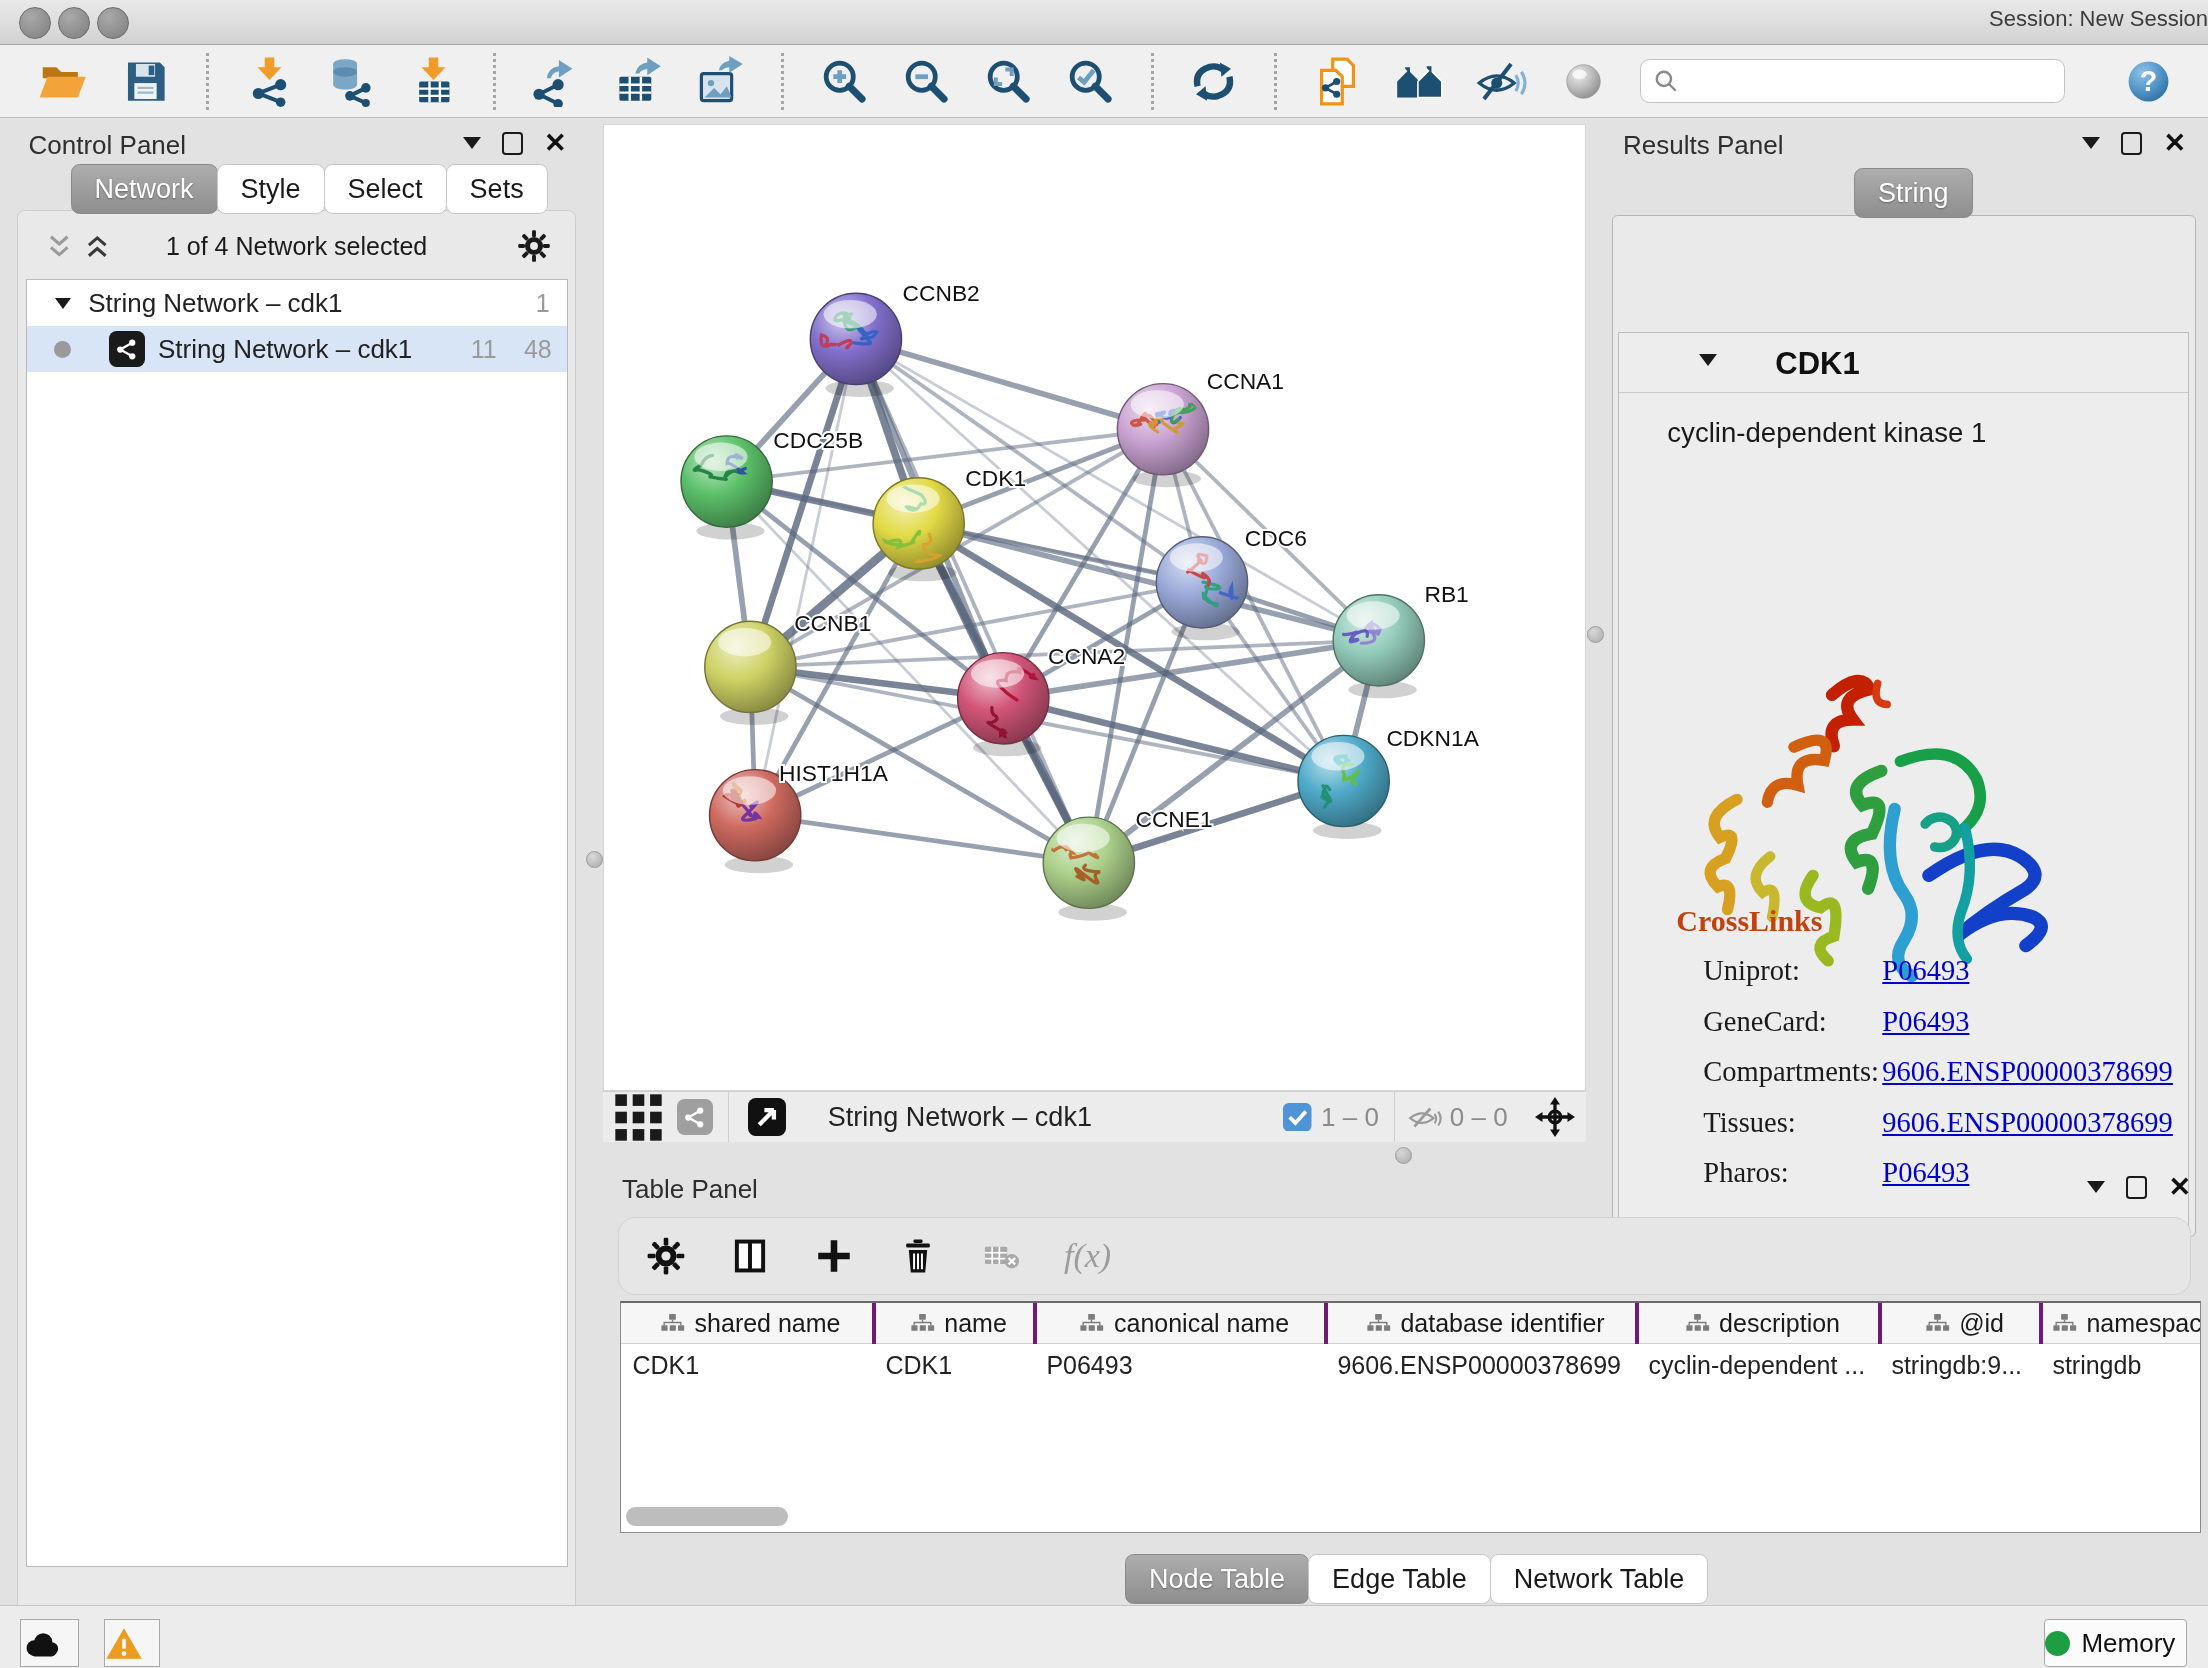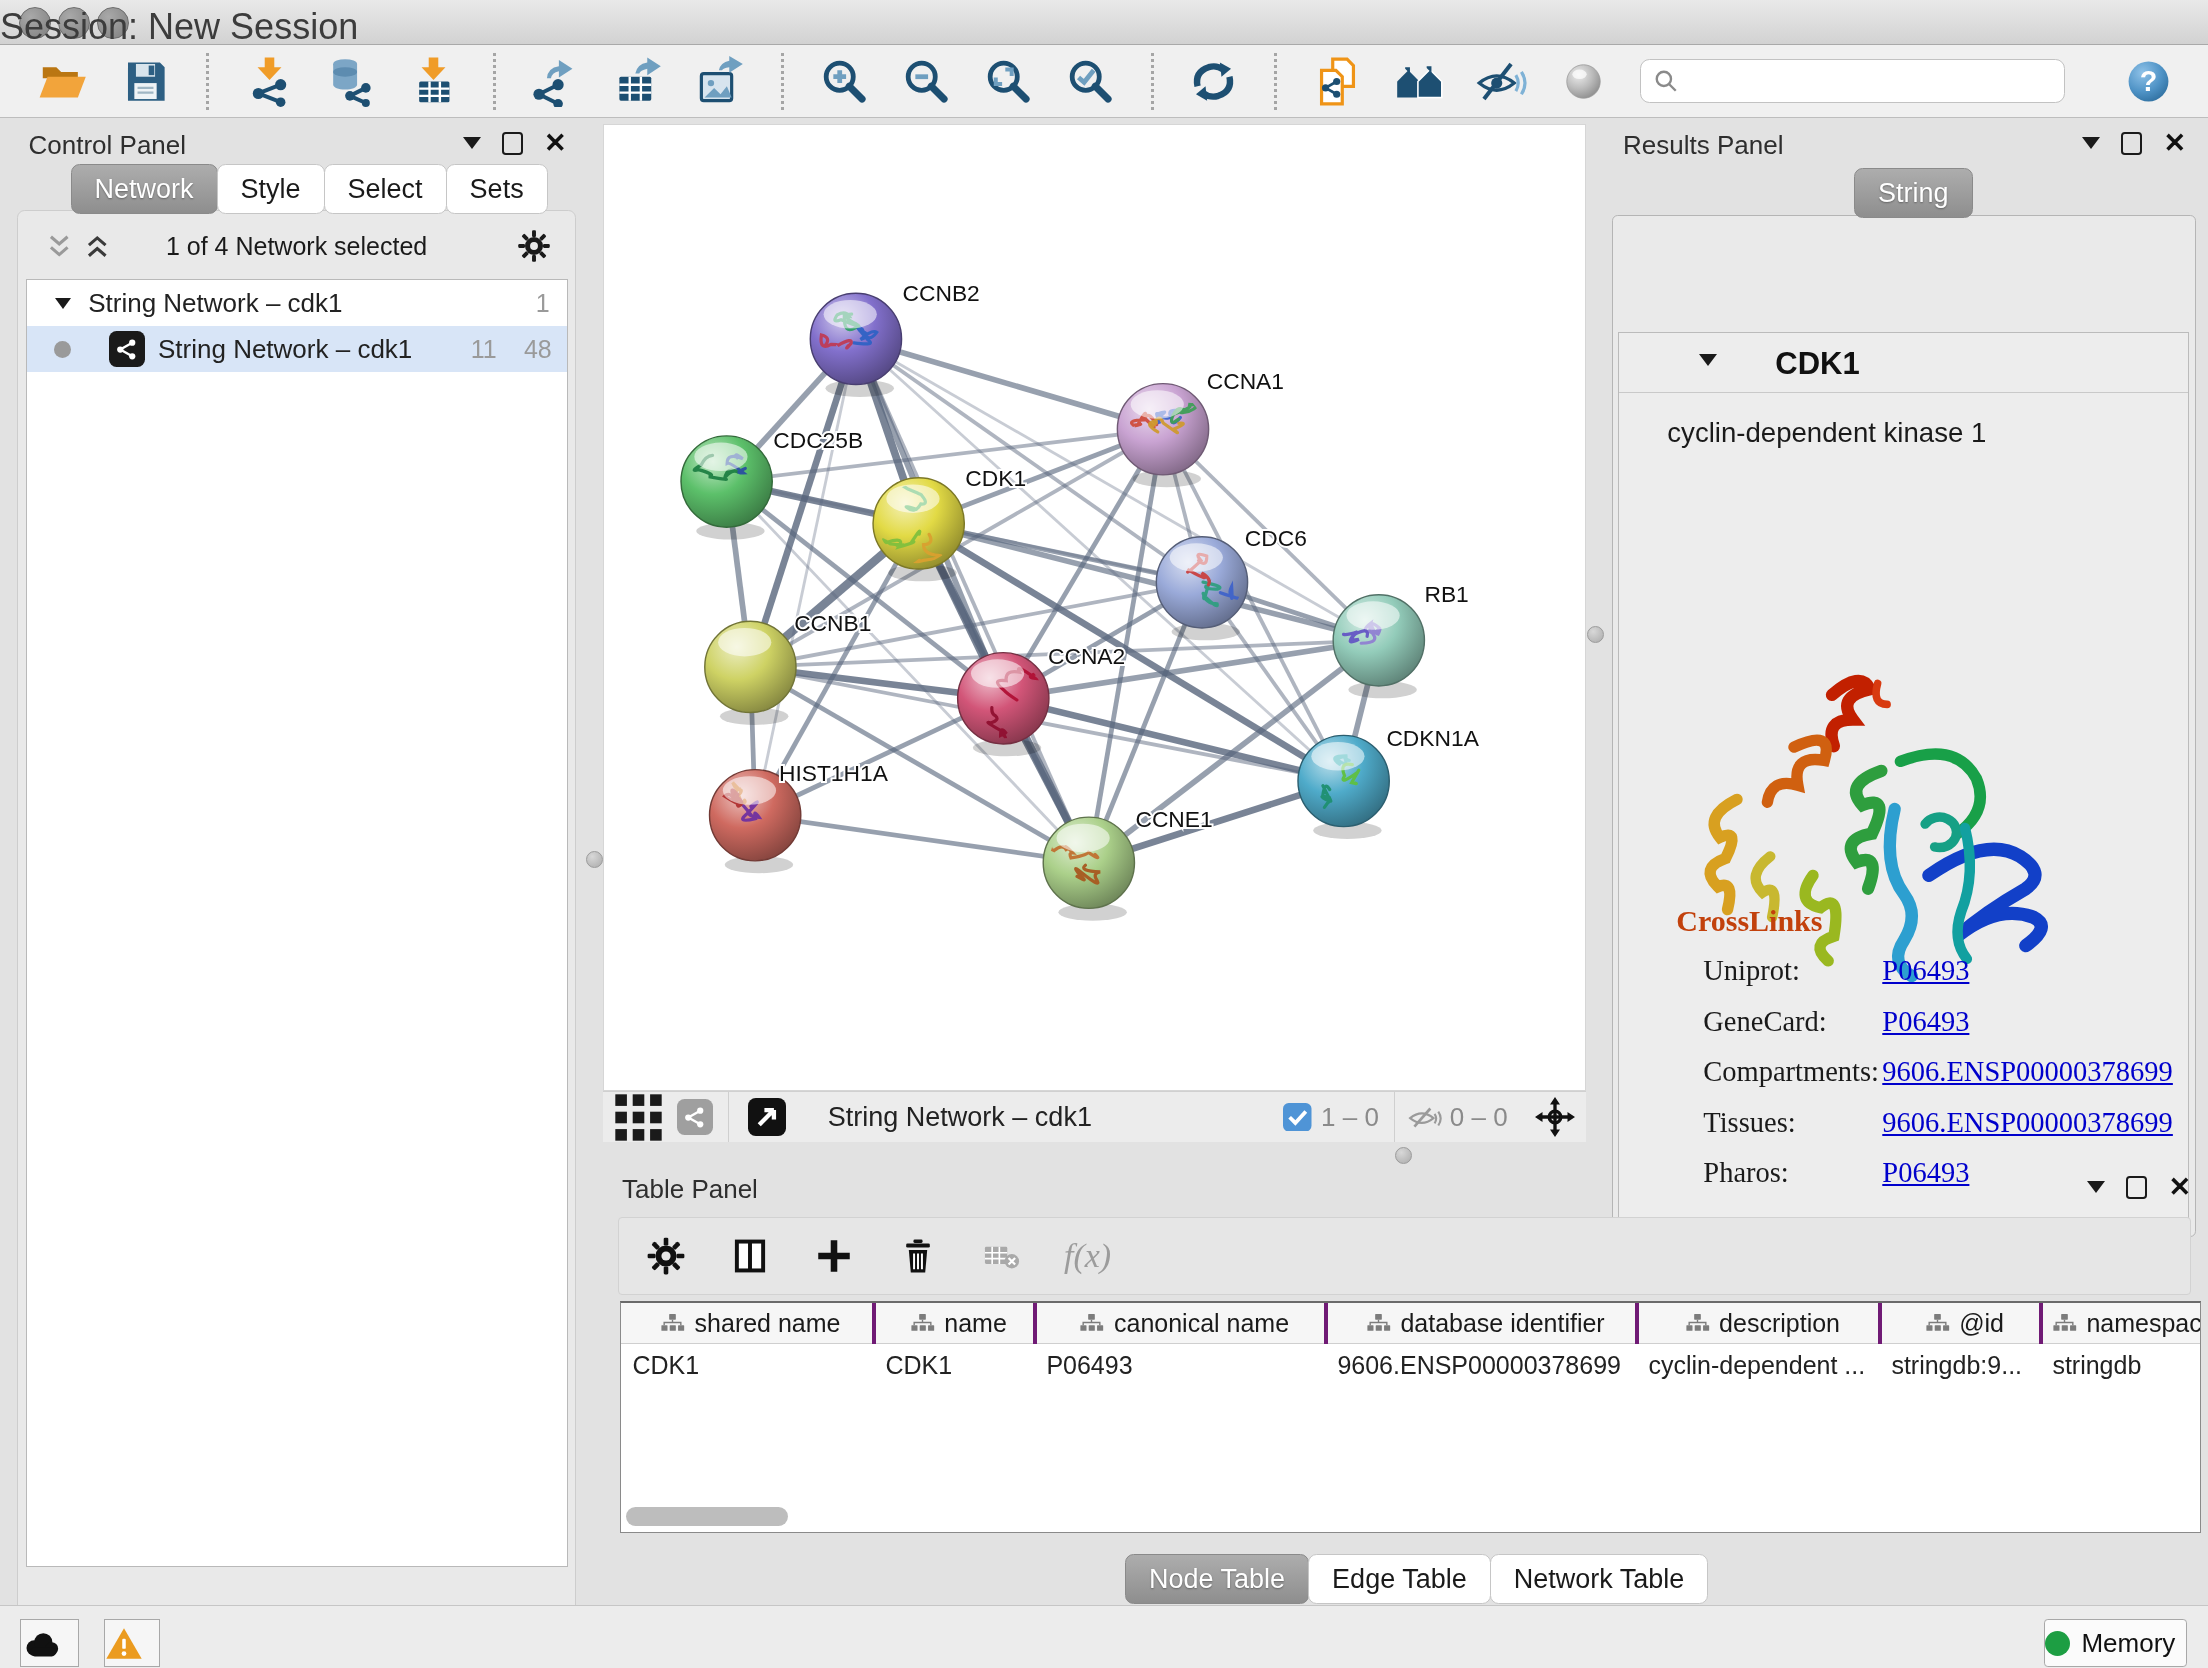--- a/index.html
+++ b/index.html
@@ -6,22 +6,22 @@
   #app{position:relative;width:2208px;height:1668px;background:#e2e2e2;
        font-family:"Liberation Sans",sans-serif;color:#222;overflow:hidden;}
   .abs{position:absolute;}
   svg{display:block;}
 
   
   #titlebar{left:0;top:0;width:2208px;height:44px;
     background:linear-gradient(#e9e9e9,#d2d2d2);border-bottom:1px solid #a9a9a9;}
   .light{position:absolute;top:6.7px;width:30px;height:30px;border-radius:50%;
     background:radial-gradient(circle at 35% 30%,#a9a9a9,#7e7e7e);border:1px solid #6d6d6d;}
-  #win-title{position:absolute;left:0;right:0;top:5.7px;text-align:left;
-    font-size:36px;color:#3c3c3c;}
+  #win-title{position:absolute;left:0;right:0;top:5.7px;text-align:right;
+    font-size:22px;color:#3c3c3c;}
 
   
   #toolbar{left:0;top:45px;width:2208px;height:73px;background:#f0f0f0;
     border-bottom:1px solid #bdbdbd;display:flex;align-items:center;
     padding:0 34px 0 38px;box-sizing:border-box;gap:31px;}
   .tbtn{width:51px;height:51px;flex:0 0 auto;display:flex;align-items:center;justify-content:center;}
   .tbtn svg{width:51px;height:51px;}
   .tsep{width:0;height:57px;border-left:3.8px dotted #a5a5a5;flex:0 0 auto;margin:0 3.8px;}
   #search-box{margin-left:auto;width:472px;height:44px;background:#fff;border:1.9px solid #c2c2c2;
     border-radius:9.5px;display:flex;align-items:center;padding-left:11.4px;box-sizing:border-box;}
@@ -86,21 +86,21 @@
   #rp-desc{position:absolute;left:48px;top:84px;font-size:27.6px;color:#1a1a1a;}
   .serif{font-family:"Liberation Serif",serif;}
   #rp-xl-title{position:absolute;left:57px;top:571px;font-size:30px;font-weight:bold;color:#c2410c;}
   .xl-row{position:absolute;left:0;width:100%;height:50px;font-size:28.5px;margin-top:8px;}
   .xl-label{position:absolute;left:84px;color:#1a1a1a;}
   .xl-value{position:absolute;left:263px;color:#0000cc;text-decoration:underline;}
 
   
   #table-panel{left:603px;top:1168px;width:1605px;height:438px;}
   #tp-toolbar{position:absolute;left:15px;top:49px;width:1573px;height:78px;background:#e6e6e6;
-    border:1px solid #d2d2d2;border-radius:4px;display:flex;align-items:center;gap:40px;padding-left:25px;box-sizing:border-box;}
+    border:1px solid #d2d2d2;border-radius:17px;display:flex;align-items:center;gap:40px;padding-left:25px;box-sizing:border-box;}
   #tp-toolbar .tbtn{width:44px;height:44px;}
   #tp-toolbar .tbtn svg{width:42px;height:42px;}
   #fx-btn{font-family:"Liberation Serif",serif;font-style:italic;font-size:34px;color:#9c9c9c;}
   #tp-table{position:absolute;left:17px;top:133px;width:1581px;height:232px;background:#fff;
     border:1px solid #8a8a8a;border-top:2.9px solid #6a6a6a;overflow:hidden;box-sizing:border-box;}
   #tp-table table{border-collapse:collapse;table-layout:fixed;width:1598px;}
   #tp-table th{background:#f6f6f6;border-right:4px solid #701a75;border-bottom:1px solid #cfcfcf;
     height:40px;font-weight:normal;font-size:25px;color:#1a1a1a;text-align:left;padding:0 0 0 7.6px;white-space:nowrap;overflow:hidden;}
   #tp-table td{height:40px;font-size:25px;padding-left:11.4px;white-space:nowrap;overflow:hidden;}
   .th-inner{display:flex;align-items:center;gap:9.5px;justify-content:center;}

